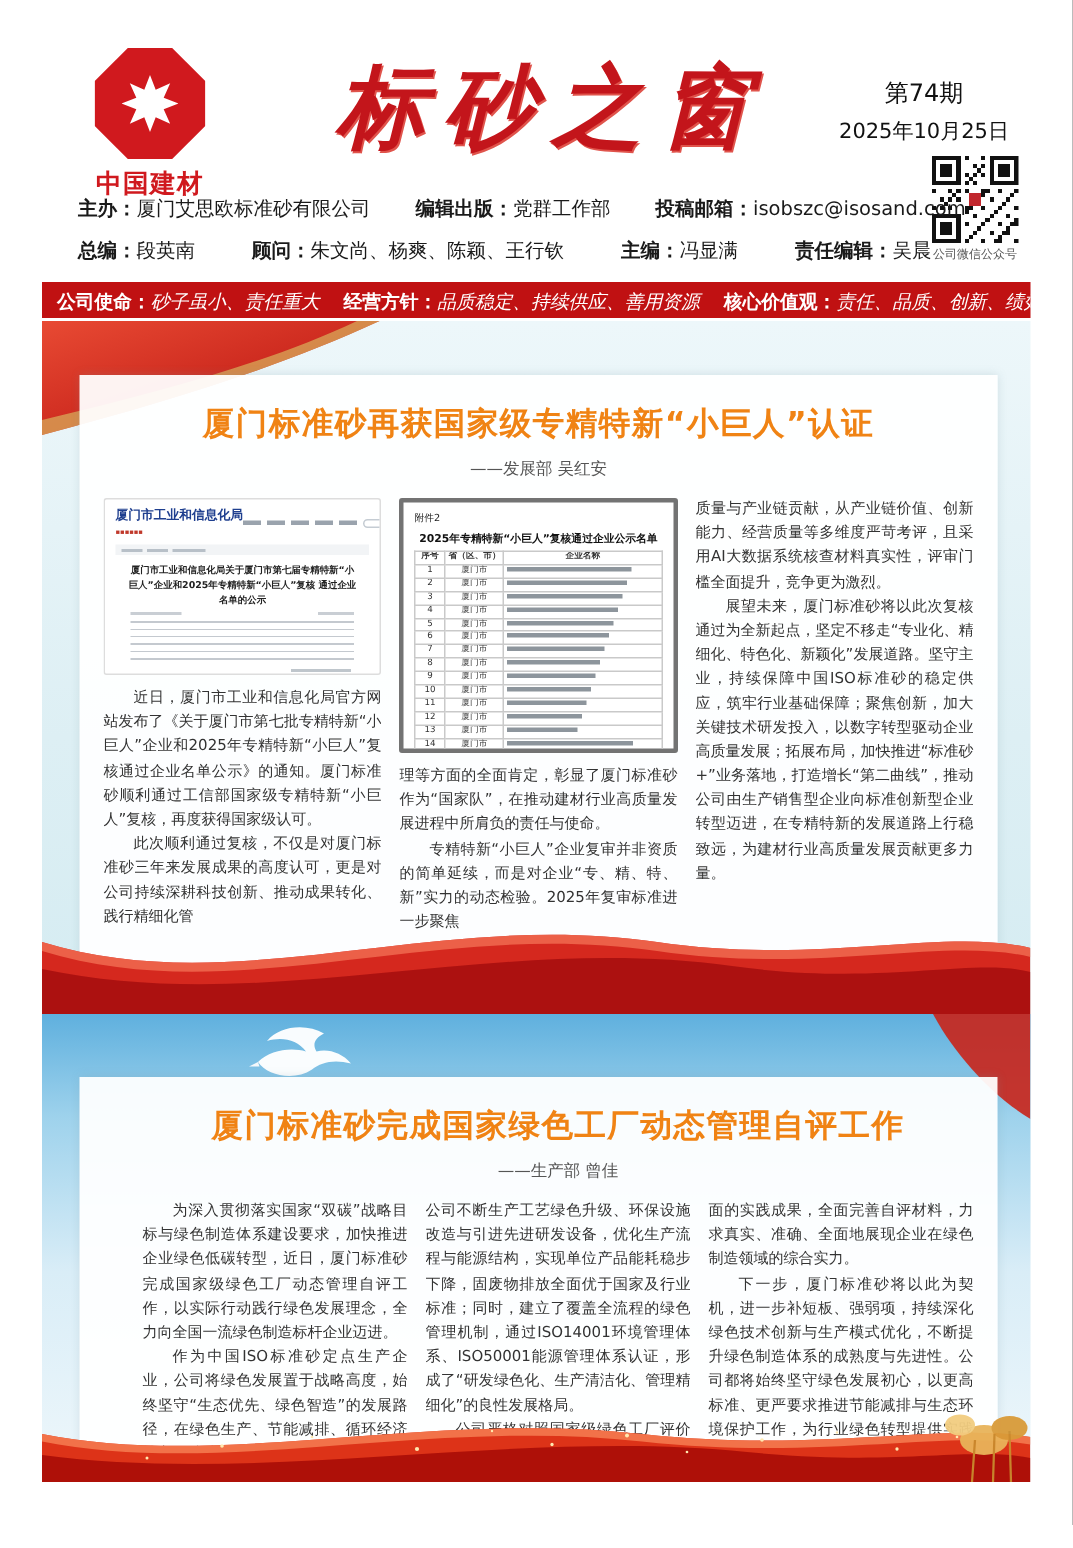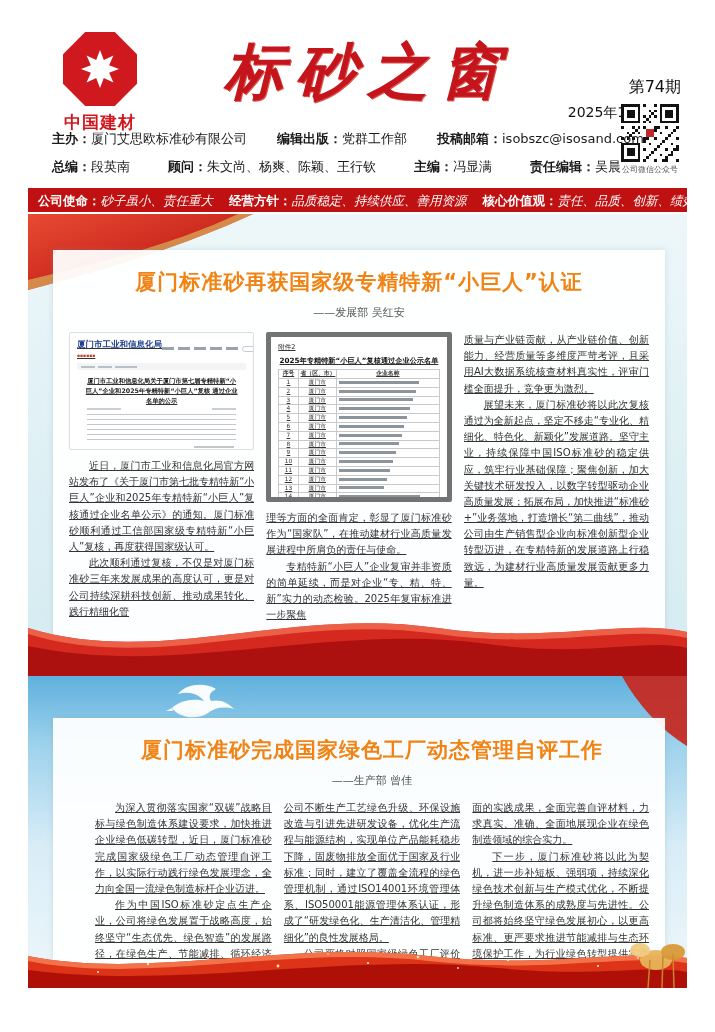--- a/index.html
+++ b/index.html
@@ -12,21 +12,21 @@
   .logo { position:absolute; left:10px; top:6px; width:104px; text-align:center; }
   .logo-octagon { width:74px; height:74px; margin:0 auto; background:#d0191e;
     clip-path:polygon(30% 0,70% 0,100% 30%,100% 70%,70% 100%,30% 100%,0 70%,0 30%);
     display:flex; align-items:center; justify-content:center; }
   .logo-star { width:38px; height:38px; background:#fff;
     clip-path:polygon(100% 50%,74% 60%,85.4% 85.4%,60% 74%,50% 100%,40% 74%,14.6% 85.4%,26% 60%,0 50%,26% 40%,14.6% 14.6%,40% 26%,50% 0,60% 26%,85.4% 14.6%,74% 40%); }
   .logo-text { margin-top:5px; color:#d0191e; font-weight:bold; font-size:17px; letter-spacing:1px; }
   .mast-title { position:absolute; left:120px; top:6px; width:420px; text-align:center;
     font-family:"DejaVu Serif","Liberation Serif",serif; font-style:italic; font-weight:bold;
     font-size:60px; letter-spacing:12px; color:#c3151b; text-shadow:1px 1px 0 #e0544c; white-space:nowrap; }
-  .issue-block { position:absolute; right:6px; top:26px; width:130px; text-align:right; color:#111;margin-top:25px; }
+  .issue-block { position:absolute; right:6px; top:26px; width:130px; text-align:center; color:#111; }
   .issue-no { font-size:16px; margin-bottom:6px; }
   .issue-date { font-size:14px; }
   .qr-wrap { position:absolute; right:6px; top:78px; width:62px; text-align:center; }
   .qr-wrap svg { width:58px; height:58px; display:block; margin:0 auto; shape-rendering:crispEdges; }
   .qr-label { font-size:8px; color:#555; margin-top:2px; white-space:nowrap;text-align:center; }
   .info-row { position:absolute; left:14px; display:flex; gap:30px; font-size:13px; color:#1a1a1a; white-space:nowrap; }
   .info-row b { font-weight:bold; }
   .info-row-1 { top:104px; }
   .info-row-2 { top:132px; gap:38px; }
 
@@ -47,21 +47,21 @@
   .dove { position:absolute; top:2px; left:130px; width:80px; height:42px; }
 
   .panel { position:absolute; left:25px; right:22px; background:rgba(255,255,255,.94);
     box-shadow:0 0 6px rgba(120,150,160,.25); padding:18px 16px 0 16px; }
   .panel-1 { top:36px; height:398px; }
   .panel-2 { top:42px; height:252px;padding-left:42px; }
 
   .article-title { text-align:center; color:#f08314; font-size:21px; font-weight:bold; letter-spacing:1px; }
   .byline { text-align:center; color:#555; font-size:11px; margin:9px 0 12px 0; }
   .cols { display:flex; gap:12px; }
-  .col { flex:1; min-width:0; font-size:10px; line-height:1.62; color:#333; text-align:justify; overflow:hidden;text-decoration:underline; }
+  .col { flex:1; min-width:0; font-size:10px; line-height:1.62; color:#333; text-align:justify; overflow:hidden; }
   .col p { margin:0; text-indent:2em; }
   .col p.cont { text-indent:0; }
 
   
   .shot-card { height:118px; background:#fff; border:1px solid #ddd; border-radius:2px; margin-bottom:8px; padding:5px 7px; overflow:hidden; }
   .shot-head { display:flex; align-items:center; justify-content:space-between; }
   .shot-site { color:#1f3f8f; font-family:"DejaVu Serif","Liberation Serif",serif; font-weight:bold; font-size:8.5px; white-space:nowrap; }
   .shot-site-sub { color:#c0392b; font-size:4.5px; }
   .shot-nav { display:flex; gap:4px; align-items:center; }
   .shot-nav i { display:block; width:12px; height:3px; background:#9aa3ad; }
@@ -70,21 +70,21 @@
   .shot-crumb i { display:block; width:14px; height:2px; background:#b8c0c8; }
   .shot-doc-title { font-size:6.3px; font-weight:bold; color:#222; text-align:center; line-height:1.55; margin:6px 8px 3px 8px; }
   .shot-meta { display:flex; justify-content:space-between; margin:2px 10px; }
   .shot-meta i { display:block; width:34px; height:2px; background:#c9ced4; }
   .shot-body { height:30px; margin:4px 10px 0 10px;
     background:repeating-linear-gradient(180deg,#c4c9cf 0 1px,transparent 1px 5px); }
   .shot-sign { margin:2px 12px 0 0; display:flex; flex-direction:column; align-items:flex-end; gap:2px; }
   .shot-sign i { display:block; height:2px; background:#bfc6cc; }
 
   
-  .table-card { height:170px; background:#fff; border:5px solid #737373; border-radius:2px; margin-bottom:8px; padding:5px 7px; overflow:hidden; }
+  .table-card { height:170px; background:#fff; border:3px solid #737373; border-radius:2px; margin-bottom:8px; padding:5px 7px; overflow:hidden; }
   .table-tag { font-size:6.5px; color:#222; }
   .table-title { font-size:7.2px; font-weight:bold; text-align:center; color:#111; margin:2px 0 3px 0; }
   table.appx { width:100%; border-collapse:collapse; table-layout:fixed; }
   table.appx th, table.appx td { border:1px solid #c9c9c9; font-size:5.8px; line-height:1; padding:1px 2px; color:#333; text-align:center; height:6px; overflow:hidden; white-space:nowrap; }
   table.appx th { font-weight:bold; background:#fff; }
   table.appx .c-no { width:12%; } table.appx .c-prov { width:24%; } table.appx .c-name { width:64%; }
   td .bar { display:inline-block; height:3px; background:#8d959c; vertical-align:middle; }
 
   .flow-root { position:relative; }
 </style>

